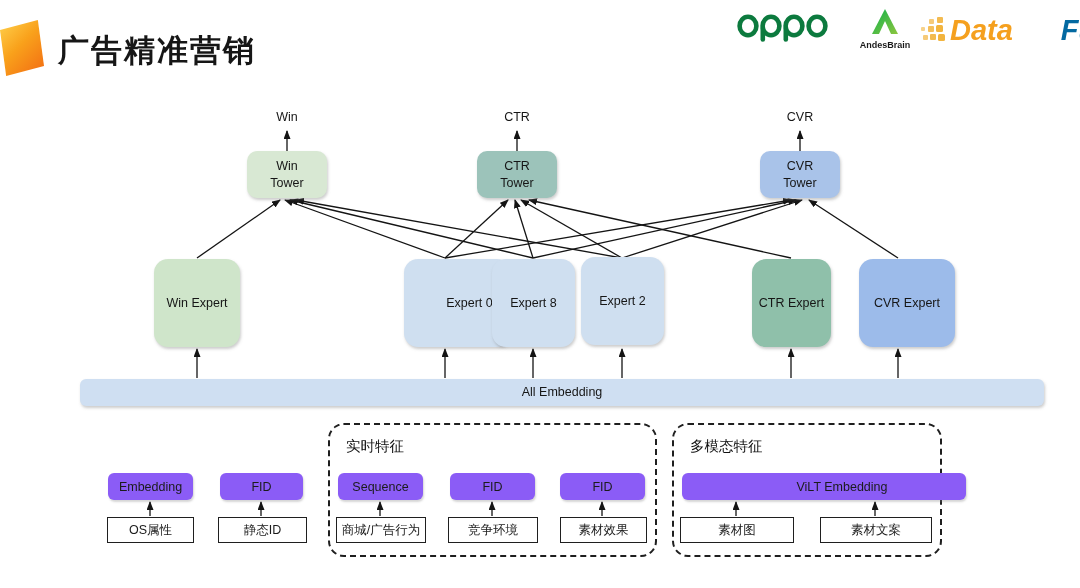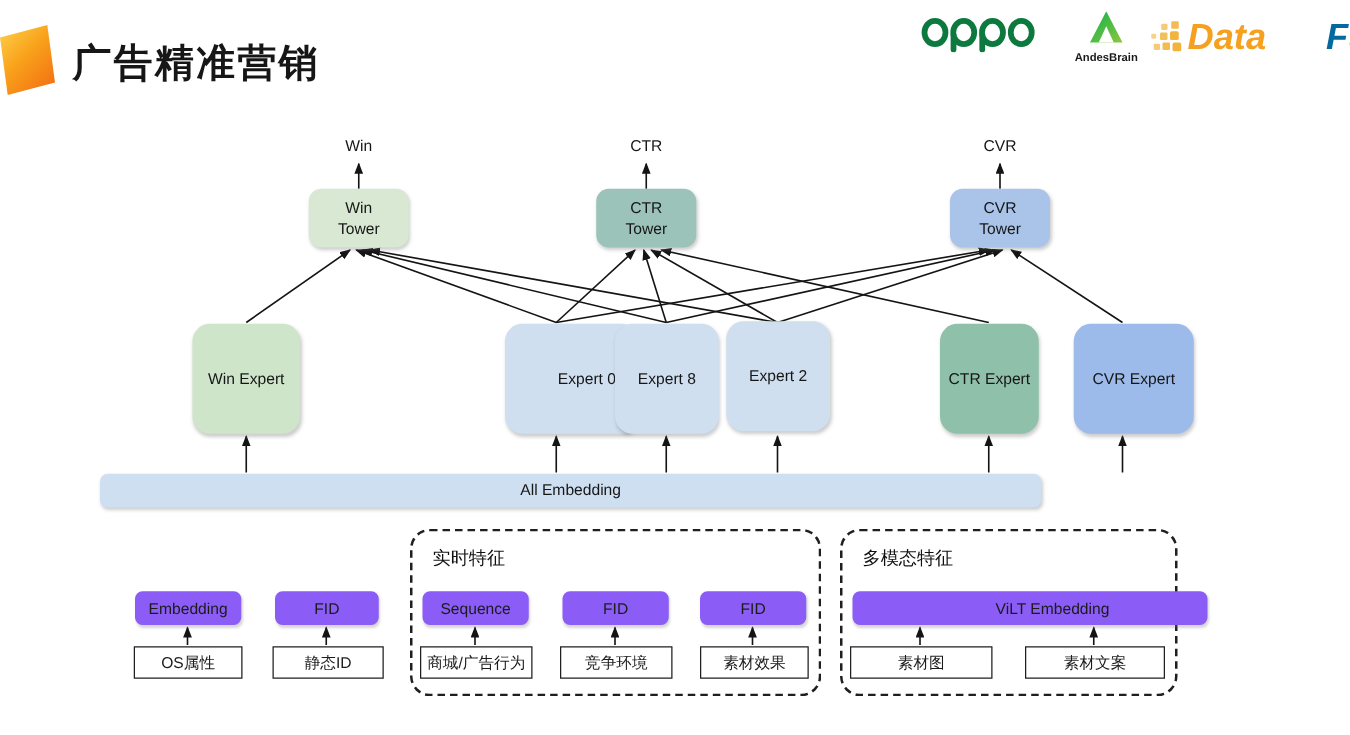--- a/index.html
+++ b/index.html
@@ -30,21 +30,21 @@
   .tower-win{left:247px;background:#d8e8d3;}
   .tower-ctr{left:477px;background:#9cc3ba;}
   .tower-cvr{left:760px;background:#a9c3e9;}
   .expert{height:88px;top:259px;border-radius:14px;}
   .expert-win{left:154px;width:86px;background:#cfe5ca;}
   .expert-0{left:404px;width:83px;background:#cfdff0;padding-left:24px;}
   .expert-1{left:492px;width:83px;background:#cfdff0;}
   .expert-2{left:581px;width:83px;top:257px;background:#cfdff0;}
   .expert-ctr{left:752px;width:79px;background:#8fc0aa;}
   .expert-cvr{left:859px;width:96px;background:#9cbbea;}
-  .embedding-bar{left:80px;top:379px;width:753px;height:27px;background:#cfdff2;
+  .embedding-bar{left:80px;top:379px;width:964px;height:27px;background:#cfdff2;
     border-radius:6px;flex-direction:row;font-size:12.5px;}
   .out-label{position:absolute;top:110px;transform:translateX(-50%);font-size:12.5px;
     font-weight:400;color:#161616;z-index:2;}
   .ol-win{left:287px;} .ol-ctr{left:517px;} .ol-cvr{left:800px;}
 
   
   .group{position:absolute;top:423px;height:130px;border:2px dashed #1f1f1f;border-radius:16px;z-index:1;}
   .group-long{left:96px;width:218px;}
   .group-rt{left:328px;width:325px;}
   .group-mm{left:672px;width:266px;}

